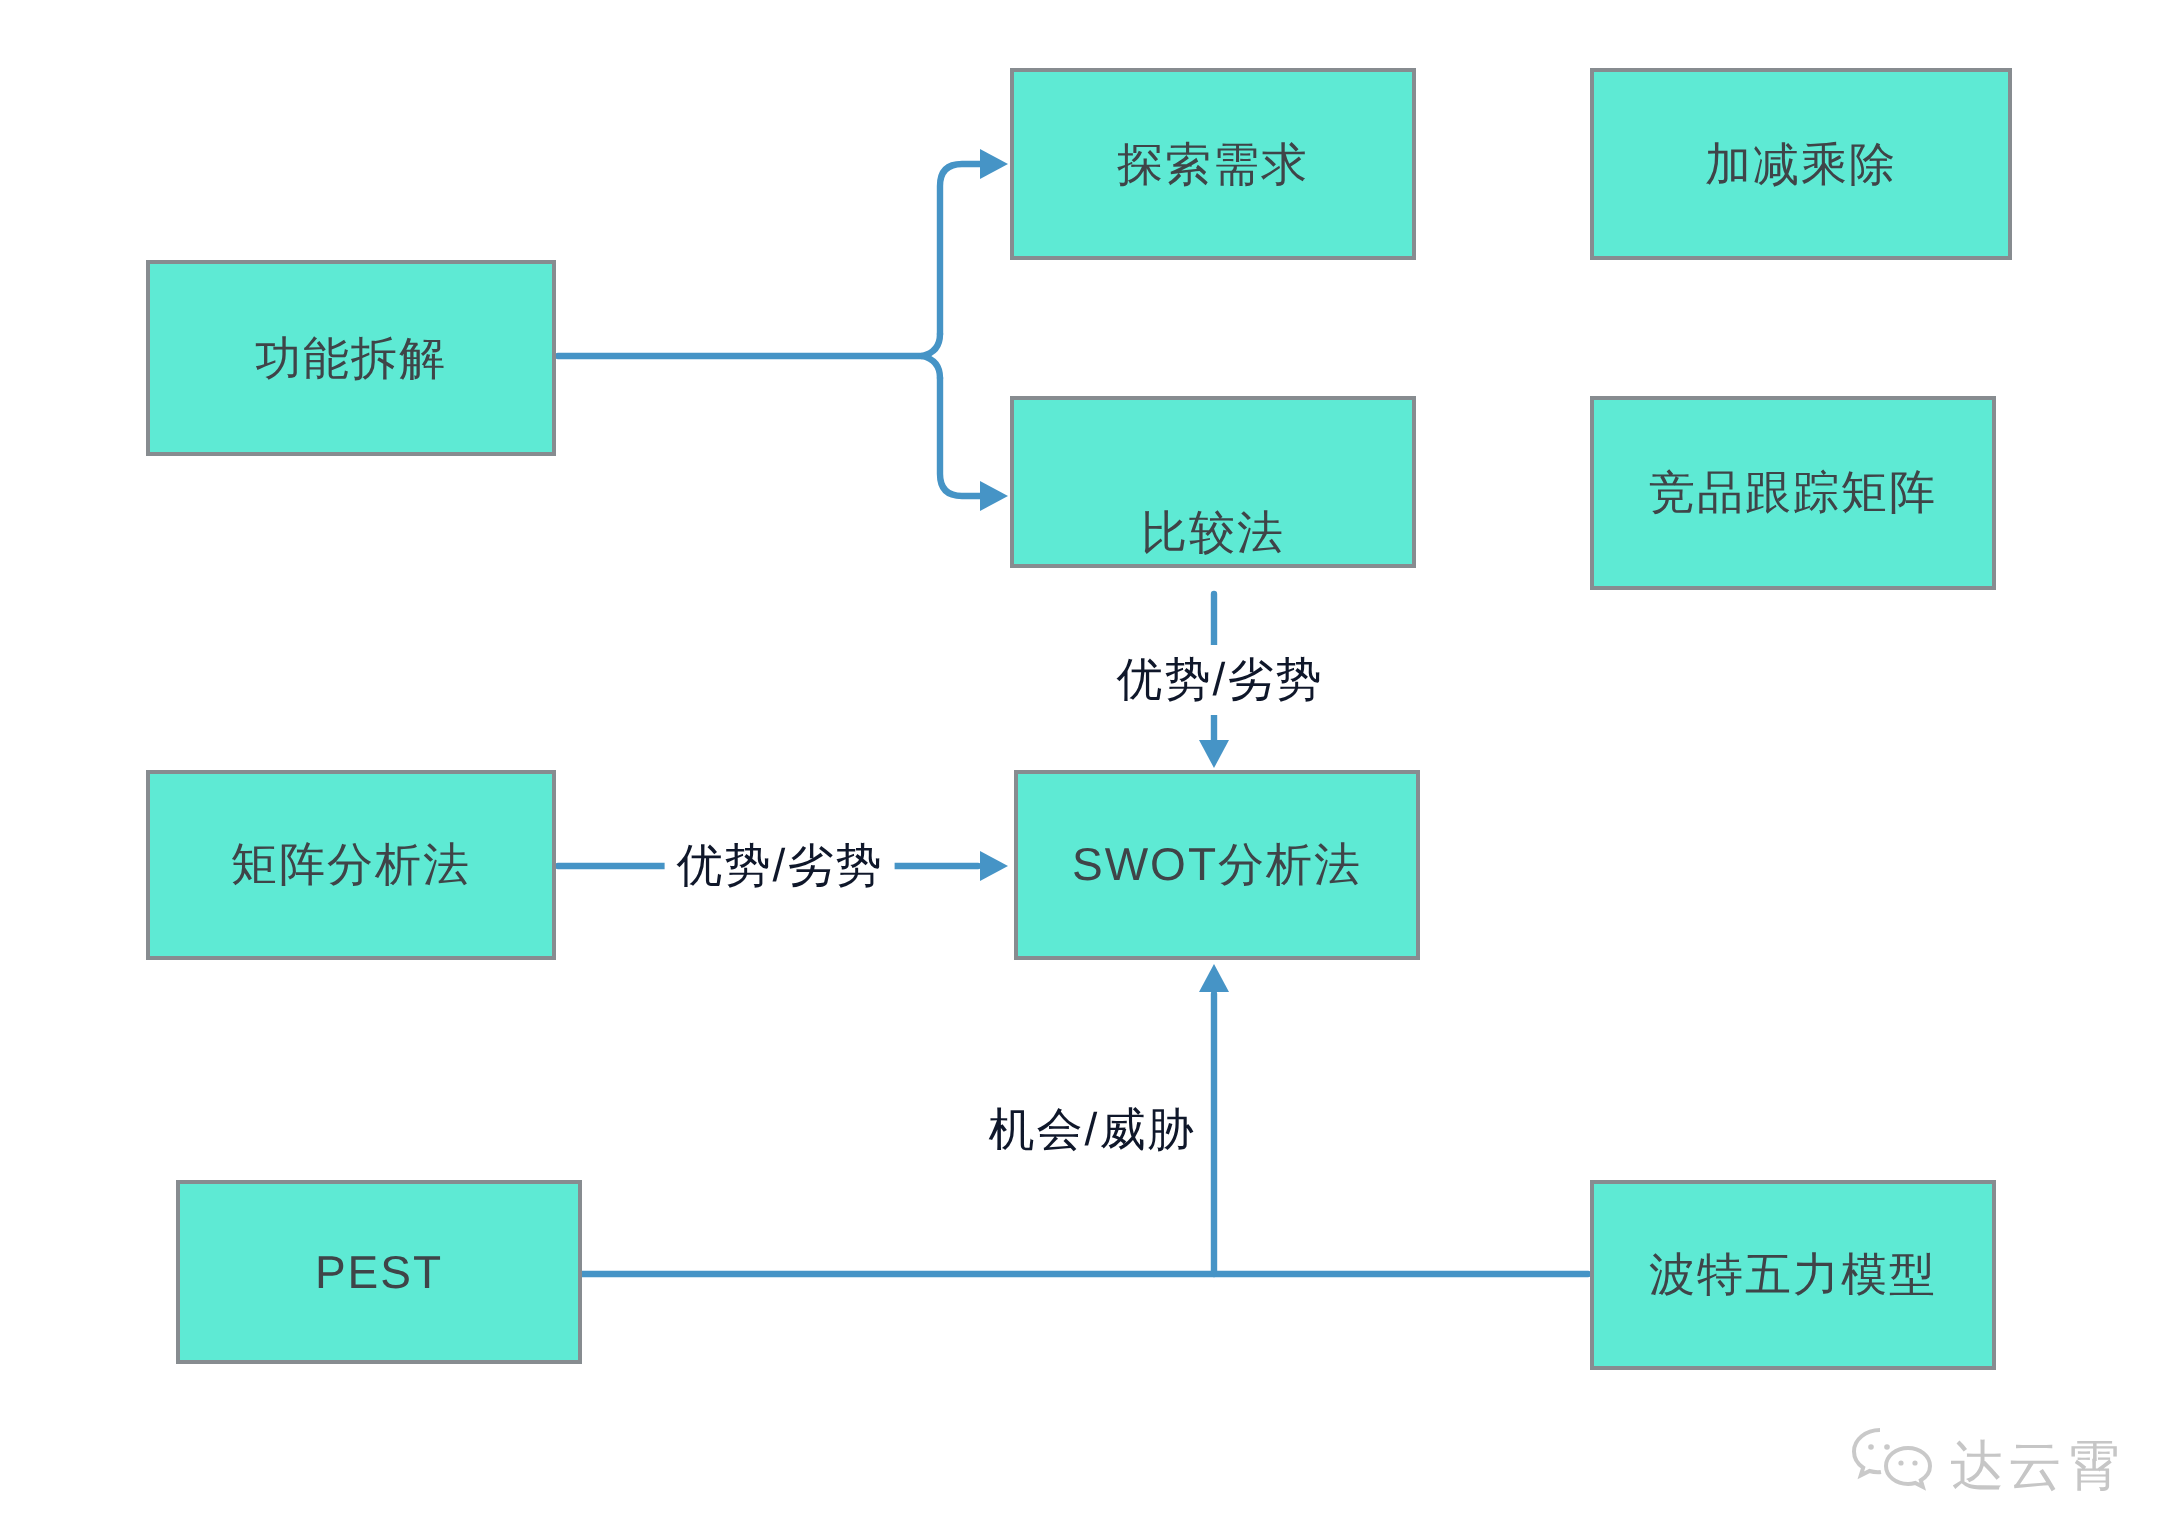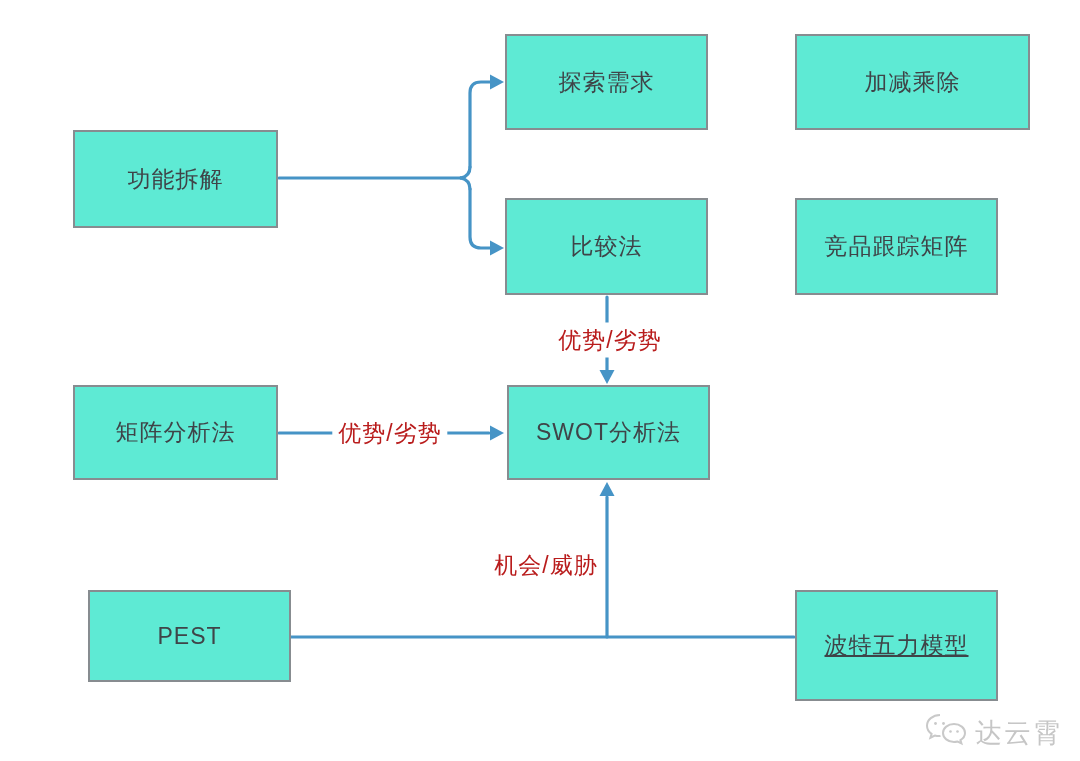--- a/index.html
+++ b/index.html
@@ -28,33 +28,33 @@
     display: flex;
     align-items: center;
     justify-content: center;
     color: #3f4448;
     font-size: 23px;
     letter-spacing: 1px;
     white-space: nowrap;
   }
   .node-gongneng { left: 73px;  top: 130px; width: 205px; height: 98px; }
   .node-tansuo   { left: 505px; top: 34px;  width: 203px; height: 96px; }
-  .node-jiajian  { left: 795px; top: 34px;  width: 235px; height: 96px; }
-  .node-bijiao   { left: 505px; top: 198px; width: 203px; height: 97px; }
+  .node-jiajian  { left: 795px; top: 34px;  width: 211px; height: 96px; }
+  .node-bijiao   { left: 505px; top: 198px; width: 203px; height: 86px; align-items: flex-end; }
   .node-jingpin  { left: 795px; top: 198px; width: 203px; height: 97px; justify-content: center; }
   .node-juzhen   { left: 73px;  top: 385px; width: 205px; height: 95px; }
   .node-swot     { left: 507px; top: 385px; width: 203px; height: 95px; }
   .node-pest     { left: 73px;  top: 590px; width: 203px; height: 92px; margin-left: 15px; }
-  .node-bote     { left: 795px; top: 590px; width: 203px; height: 111px; text-decoration: underline; }
+  .node-bote     { left: 795px; top: 590px; width: 203px; height: 95px; }
 
   .edge-label {
     position: absolute;
     transform: translate(-50%, -50%);
     background: #ffffff;
-    color: #b91c1c;
+    color: #0f172a;
     font-size: 23px;
     letter-spacing: 1px;
     padding: 2px 6px;
     white-space: nowrap;
   }
   .label-bijiao-swot { left: 610px; top: 340px; }
   .label-juzhen-swot { left: 390px; top: 433px; }
   .label-pest-swot   { left: 546px; top: 565px; background: transparent; }
 
   .watermark {

